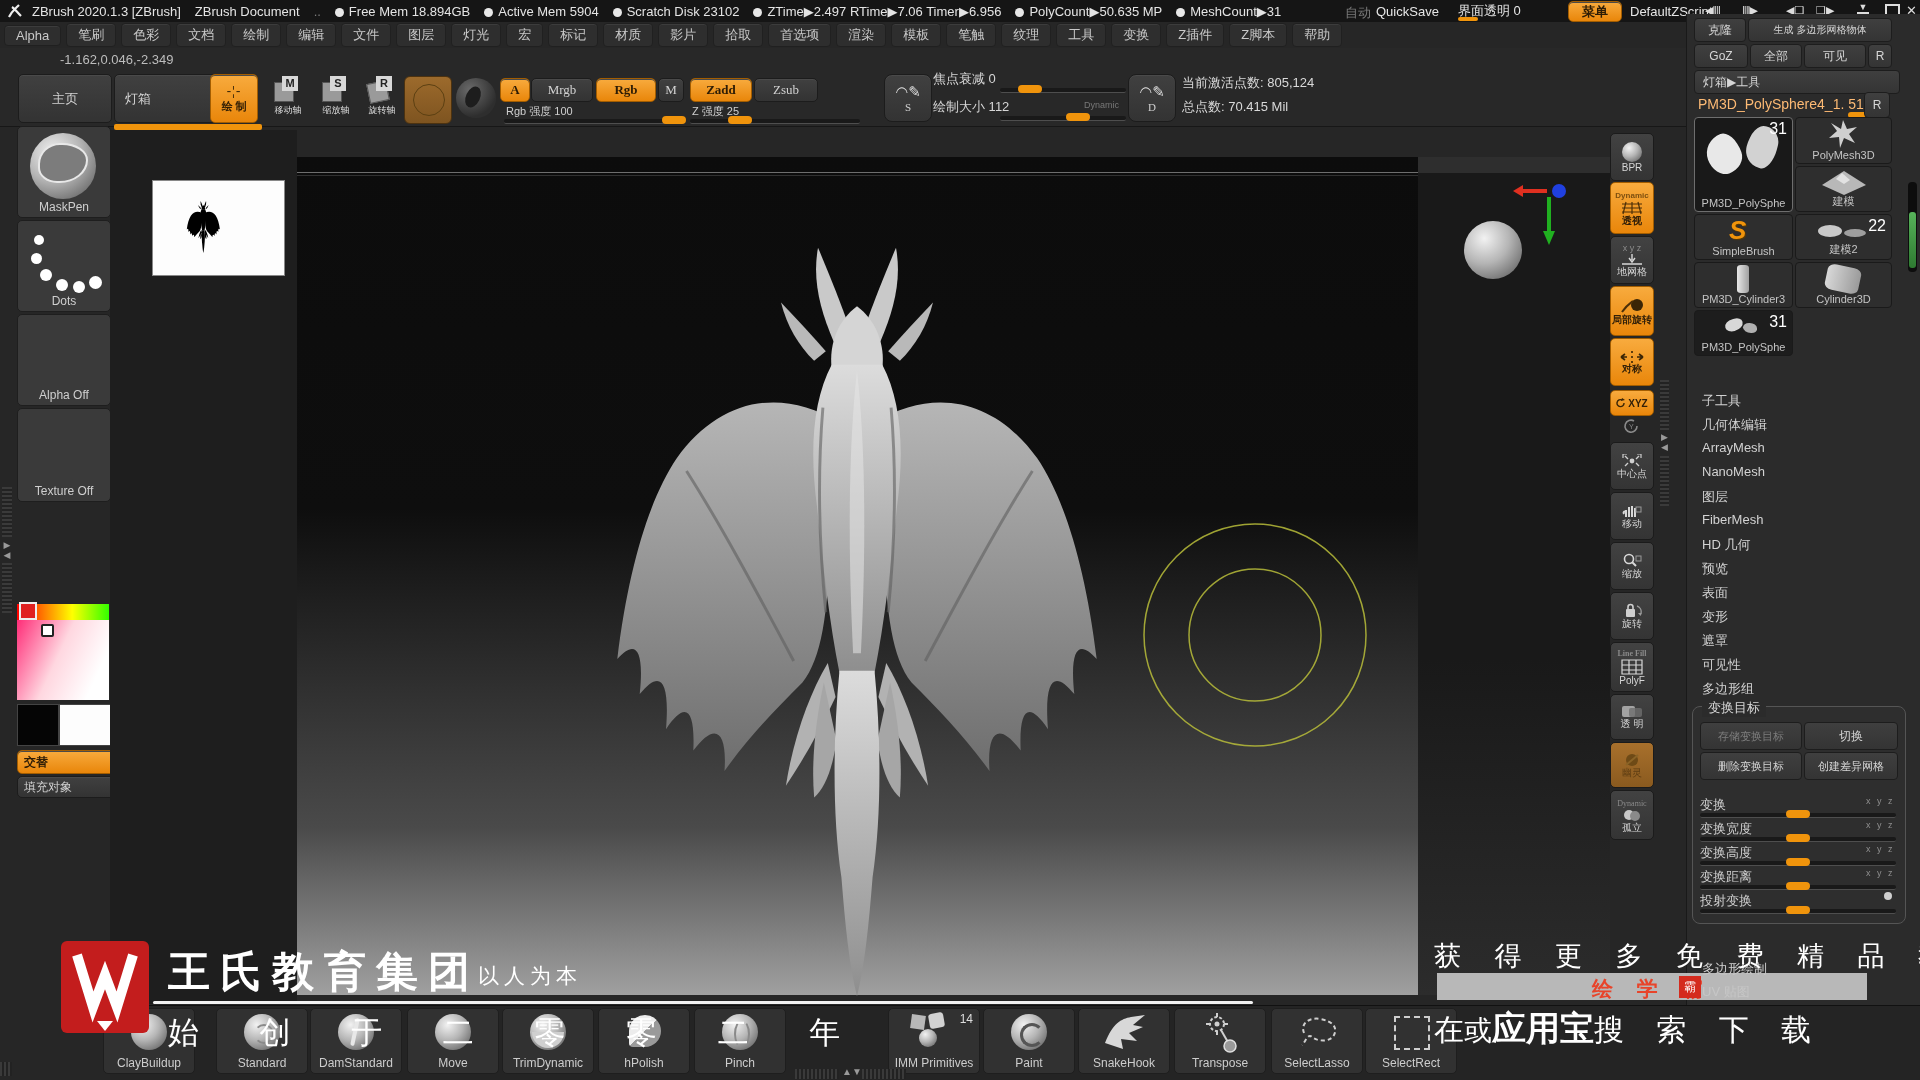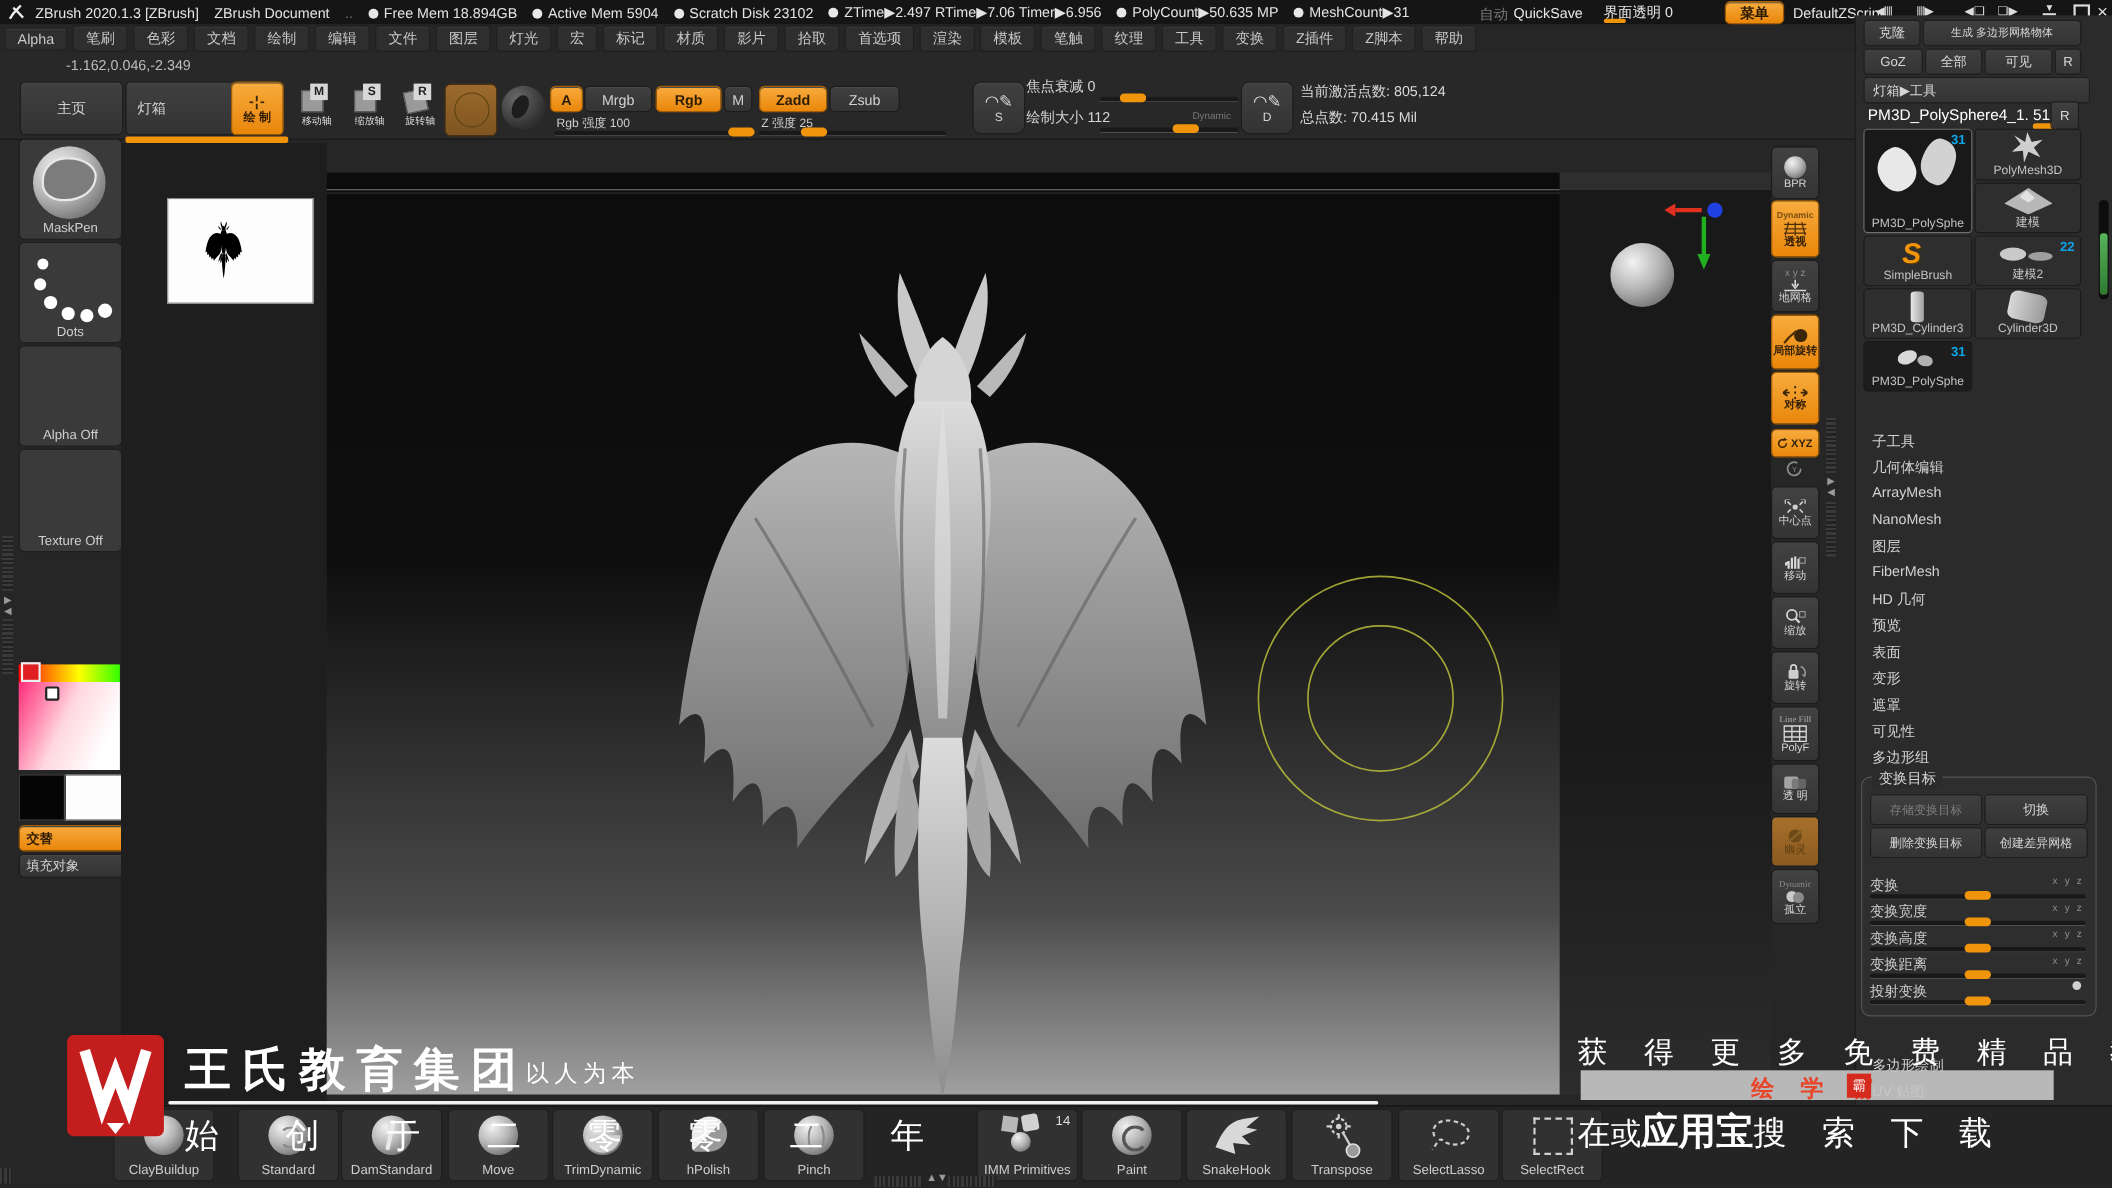--- a/index.html
+++ b/index.html
@@ -9,21 +9,21 @@
   
   .titlebar{left:0;top:0;width:1920px;height:22px;background:#151515;display:flex;align-items:center;font-size:13px;color:#e4e4e4;}
   .tb-item{margin-right:14px;white-space:nowrap;}
   .dot{display:inline-block;width:9px;height:9px;border-radius:50%;background:#e8e8e8;margin:0 5px -1px 0;}
   .tb-dim{color:#7a7a7a;}
   
   .menubar{left:4px;top:23px;height:24px;display:flex;gap:5px;align-items:center;}
   .menu-btn{background:#2e2e2e;border:1px solid #202020;border-radius:4px;padding:2px 11px;font-size:13px;color:#c9c9c9;box-shadow:inset 0 1px 0 #3c3c3c;}
   
   .btn{background:linear-gradient(#404040,#333);border:1px solid #1c1c1c;border-radius:5px;color:#d2d2d2;
-    display:flex;align-items:center;justify-content:center;font-size:13px;box-shadow:inset 0 1px 0 #4a4a4a;}
+    display:flex;align-items:center;justify-content:center;font-size:13px;box-shadow:inset 0 1px 0 #4a4a4a;font-family:Liberation Serif, serif;}
   .btn.orange{background:linear-gradient(#f8ab3e,#e9860a);color:#2d1c05;border-color:#a35d00;font-weight:bold;}
   .small{font-size:11px;}
   .tiny{font-size:9px;}
   
   .track{position:absolute;height:4px;background:#191919;border-bottom:1px solid #4e4e4e;border-radius:2px;}
   .handle{position:absolute;width:24px;height:8px;background:#f0940c;border-radius:4px;top:-3px;}
   
   .tile{background:#3a3a3a;border:1px solid #1e1e1e;border-radius:5px;position:absolute;width:92px;}
   .tile .lbl{position:absolute;bottom:3px;width:100%;text-align:center;font-size:12px;color:#cfcfcf;}
   .sphere{border-radius:50%;background:radial-gradient(circle at 35% 30%,#f2f2f2,#b5b5b5 45%,#585858 95%);}
@@ -33,21 +33,21 @@
   .rs-btn.on{background:linear-gradient(#f8ab3e,#e9860a);color:#332008;border-color:#a35d00;font-weight:bold;}
   .rs-btn.brown{background:linear-gradient(#a8702c,#8a5a1f);color:#5c3c12;}
   .rs-top{font-size:8px;color:#7d4f10;}
   .rs-top.gray{color:#8a8a8a;font-family:Liberation Serif, serif;}
   
   .panel{left:1686px;top:14px;width:234px;height:1066px;background:#2b2b2b;border-left:1px solid #191919;}
   .p-btn{position:absolute;background:linear-gradient(#3f3f3f,#343434);border:1px solid #1d1d1d;border-radius:4px;color:#d6d6d6;
      display:flex;align-items:center;justify-content:center;font-size:12px;}
   .thumb{position:absolute;background:#2e2e2e;border:1px solid #1a1a1a;border-radius:4px;overflow:hidden;}
   .thumb .lbl{position:absolute;bottom:2px;width:100%;text-align:center;font-size:11px;color:#c4c4c4;}
-  .thumb .badge{position:absolute;top:2px;right:5px;font-size:12px;color:#0ea5e9;font-weight:bold;}
+  .thumb .badge{position:absolute;top:2px;right:5px;font-size:16px;color:#ffffff;}
   .sp-item{position:absolute;left:1702px;font-size:13px;color:#d2d2d2;margin-top:28px;}
   .m-label{font-size:13px;color:#cfcfcf;}
   .xyz{font-size:9px;color:#8f8f8f;letter-spacing:2px;}
   
   .tray-tile{position:absolute;top:1008px;width:90px;height:64px;background:#313131;border:1px solid #1e1e1e;border-radius:5px;}
   .tray-tile .lbl{position:absolute;bottom:3px;width:100%;text-align:center;font-size:12px;color:#cdcdcd;}
   .tray-tile .badge{position:absolute;top:3px;right:6px;font-size:12px;color:#ddd;}
   .hatch{background:repeating-linear-gradient(90deg,#3a3a3a 0 2px,#222 2px 4px);}
   .vhatch{background:repeating-linear-gradient(0deg,#3a3a3a 0 2px,#222 2px 4px);}
   
@@ -389,21 +389,21 @@
   <div class="abs vhatch" style="left:1660px;top:456px;width:9px;height:50px"></div>
 
   <div class="abs panel"></div>
   <div class="p-btn" style="left:1694px;top:18px;width:50px;height:22px">克隆</div>
   <div class="p-btn" style="left:1748px;top:18px;width:142px;height:22px;font-size:10px">生成 多边形网格物体</div>
   <div class="p-btn" style="left:1694px;top:44px;width:52px;height:22px">GoZ</div>
   <div class="p-btn" style="left:1750px;top:44px;width:50px;height:22px">全部</div>
   <div class="p-btn" style="left:1804px;top:44px;width:60px;height:22px">可见</div>
   <div class="p-btn" style="left:1868px;top:44px;width:22px;height:22px">R</div>
   <div class="p-btn" style="left:1694px;top:70px;width:196px;height:22px;justify-content:flex-start;padding-left:8px">灯箱▶工具</div>
-  <span class="abs" style="left:1698px;top:96px;font-size:14px;color:#ffffff">PM3D_PolySphere4_1. 51</span>
+  <span class="abs" style="left:1698px;top:96px;font-size:14px;color:#fdba74">PM3D_PolySphere4_1. 51</span>
   <div class="abs" style="left:1848px;top:112px;width:22px;height:6px;background:#f0940c;border-radius:3px"></div>
   <div class="p-btn" style="left:1864px;top:92px;width:24px;height:24px">R</div>
 
   <div class="thumb" style="left:1694px;top:117px;width:97px;height:93px;background:#191919;border-color:#6e6e6e">
     <div class="abs" style="left:12px;top:16px;width:34px;height:40px;background:#e8e8e8;border-radius:60% 40% 55% 45%/50% 60% 40% 50%;transform:rotate(-20deg)"></div>
     <div class="abs" style="left:52px;top:8px;width:30px;height:42px;background:#d2d2d2;border-radius:45% 55% 40% 60%/60% 40% 55% 45%;transform:rotate(15deg)"></div>
     <div class="badge">31</div>
     <div class="lbl">PM3D_PolySphe</div>
   </div>
   <div class="thumb" style="left:1795px;top:117px;width:95px;height:45px">

